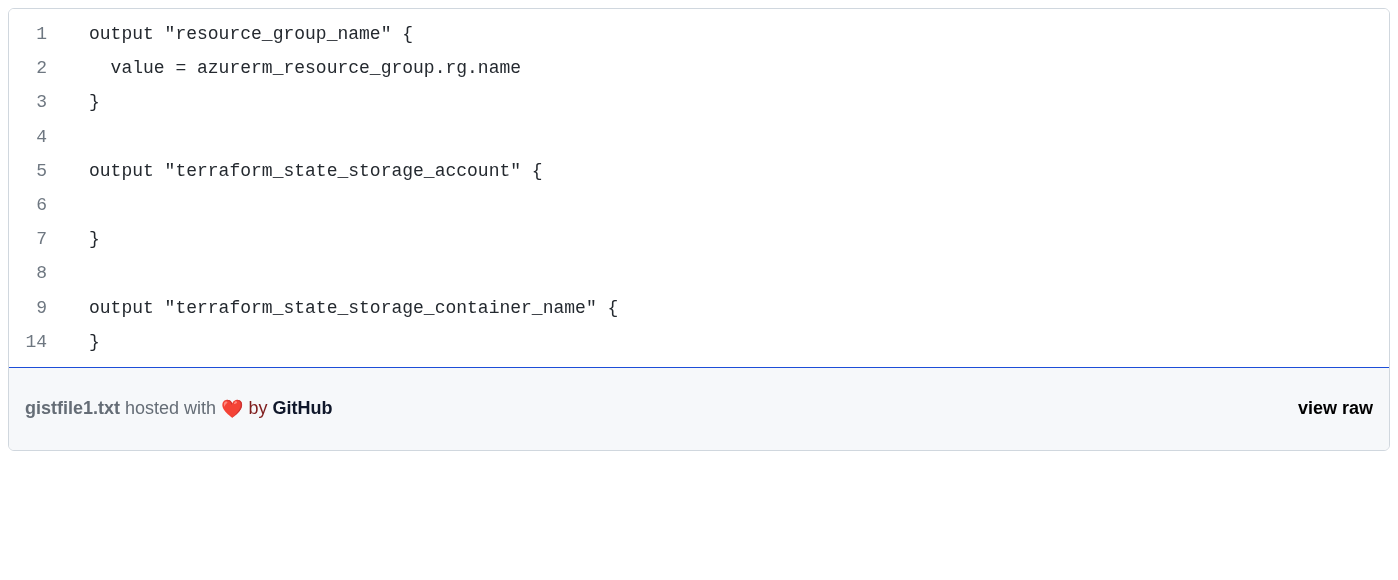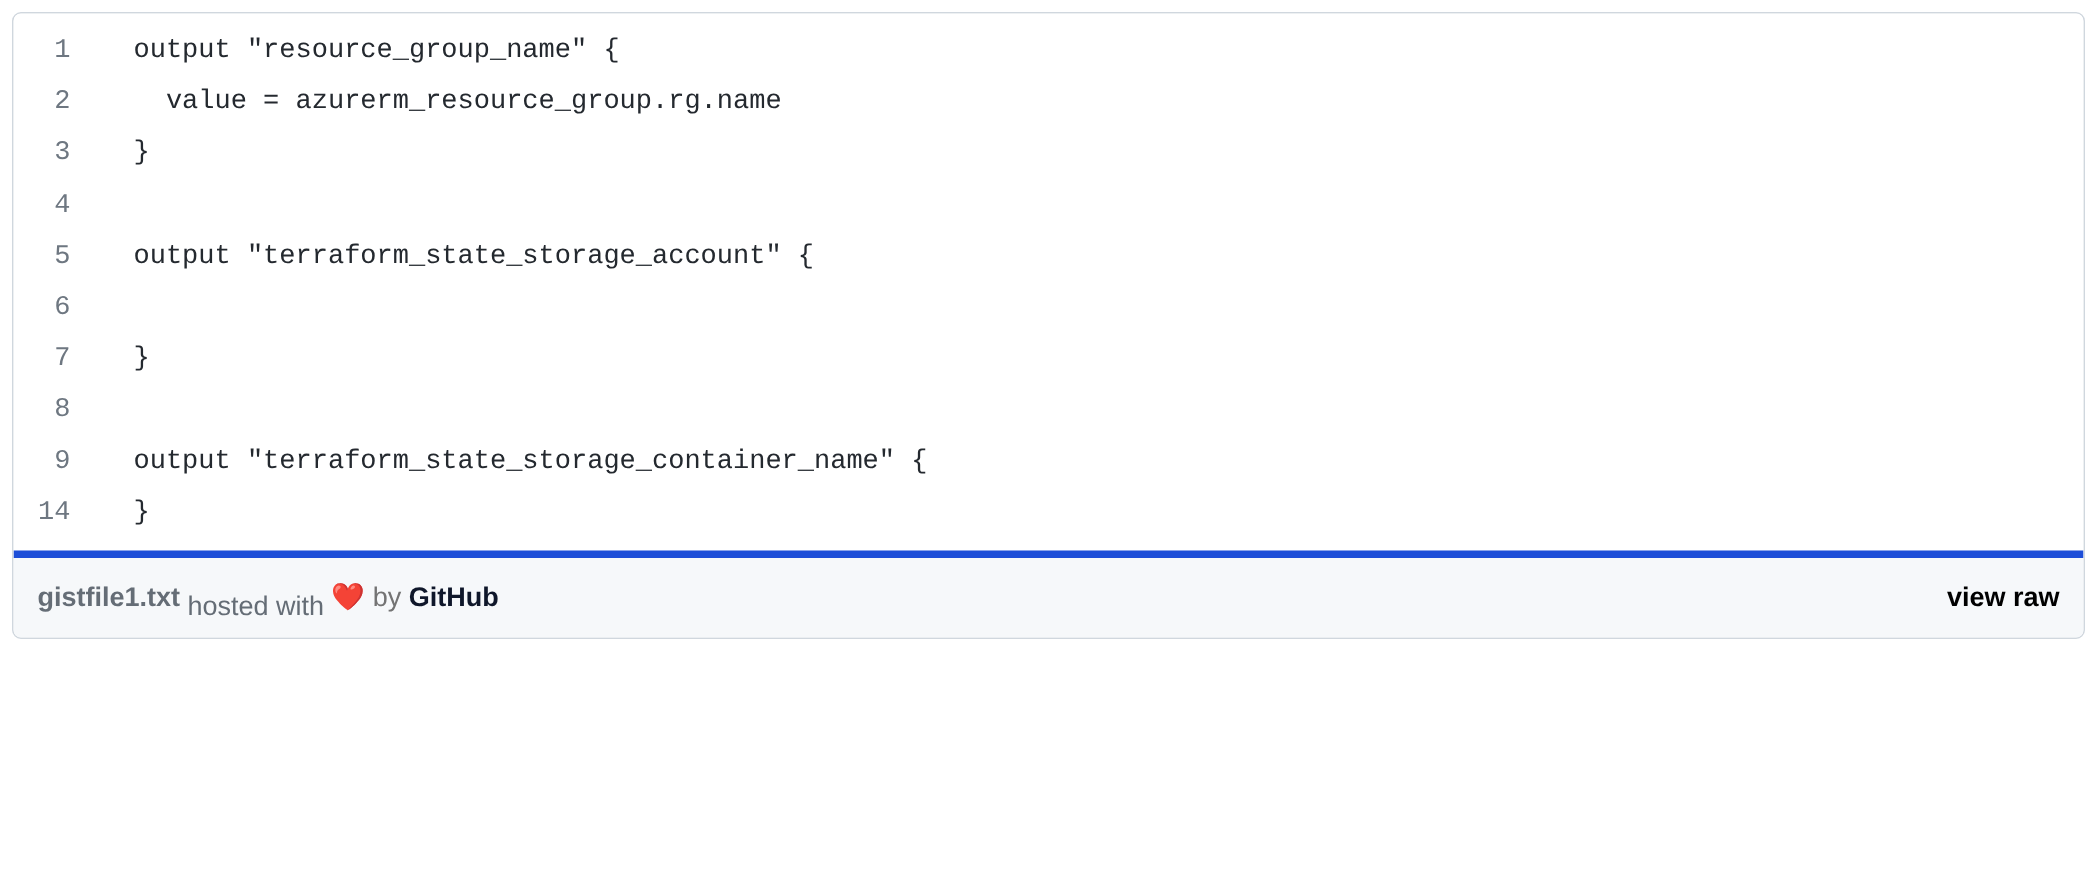--- a/index.html
+++ b/index.html
@@ -39,49 +39,48 @@
       user-select: none;
       font-size: 18px;
     }
     .line-content {
       white-space: pre;
       color: #24292f;
       padding-left: 20px;
     }
     .gist-footer {
       background: #f6f8fa;
-      border-top: 5px solid #1d4ed8;
-      padding: 10px 16px;
+      border-top: 1px solid #1d4ed8;
+      padding: 30px 16px;
       display: flex;
       justify-content: space-between;
       align-items: center;
       color: #656d76;
       font-size: 18px;
     }
     .footer-left {
       display: flex;
       align-items: center;
       gap: 5px;
     }
     .filename {
       color: #656d76;
       font-weight: 600;
       text-decoration: none;
       cursor: pointer;
     }
     .hosted-text {
       color: #656d76;
-      margin-top: 12px;
     }
     .heart {
       display: inline-block;
       font-size: 18px;
     }
     .by-text {
-      color: #737373;
+      color: #7f1d1d;
     }
     .github-link {
       color: #0f172a;
       font-weight: 600;
       text-decoration: none;
       cursor: pointer;
     }
     .view-raw {
       color: #000000;
       font-weight: 600;

